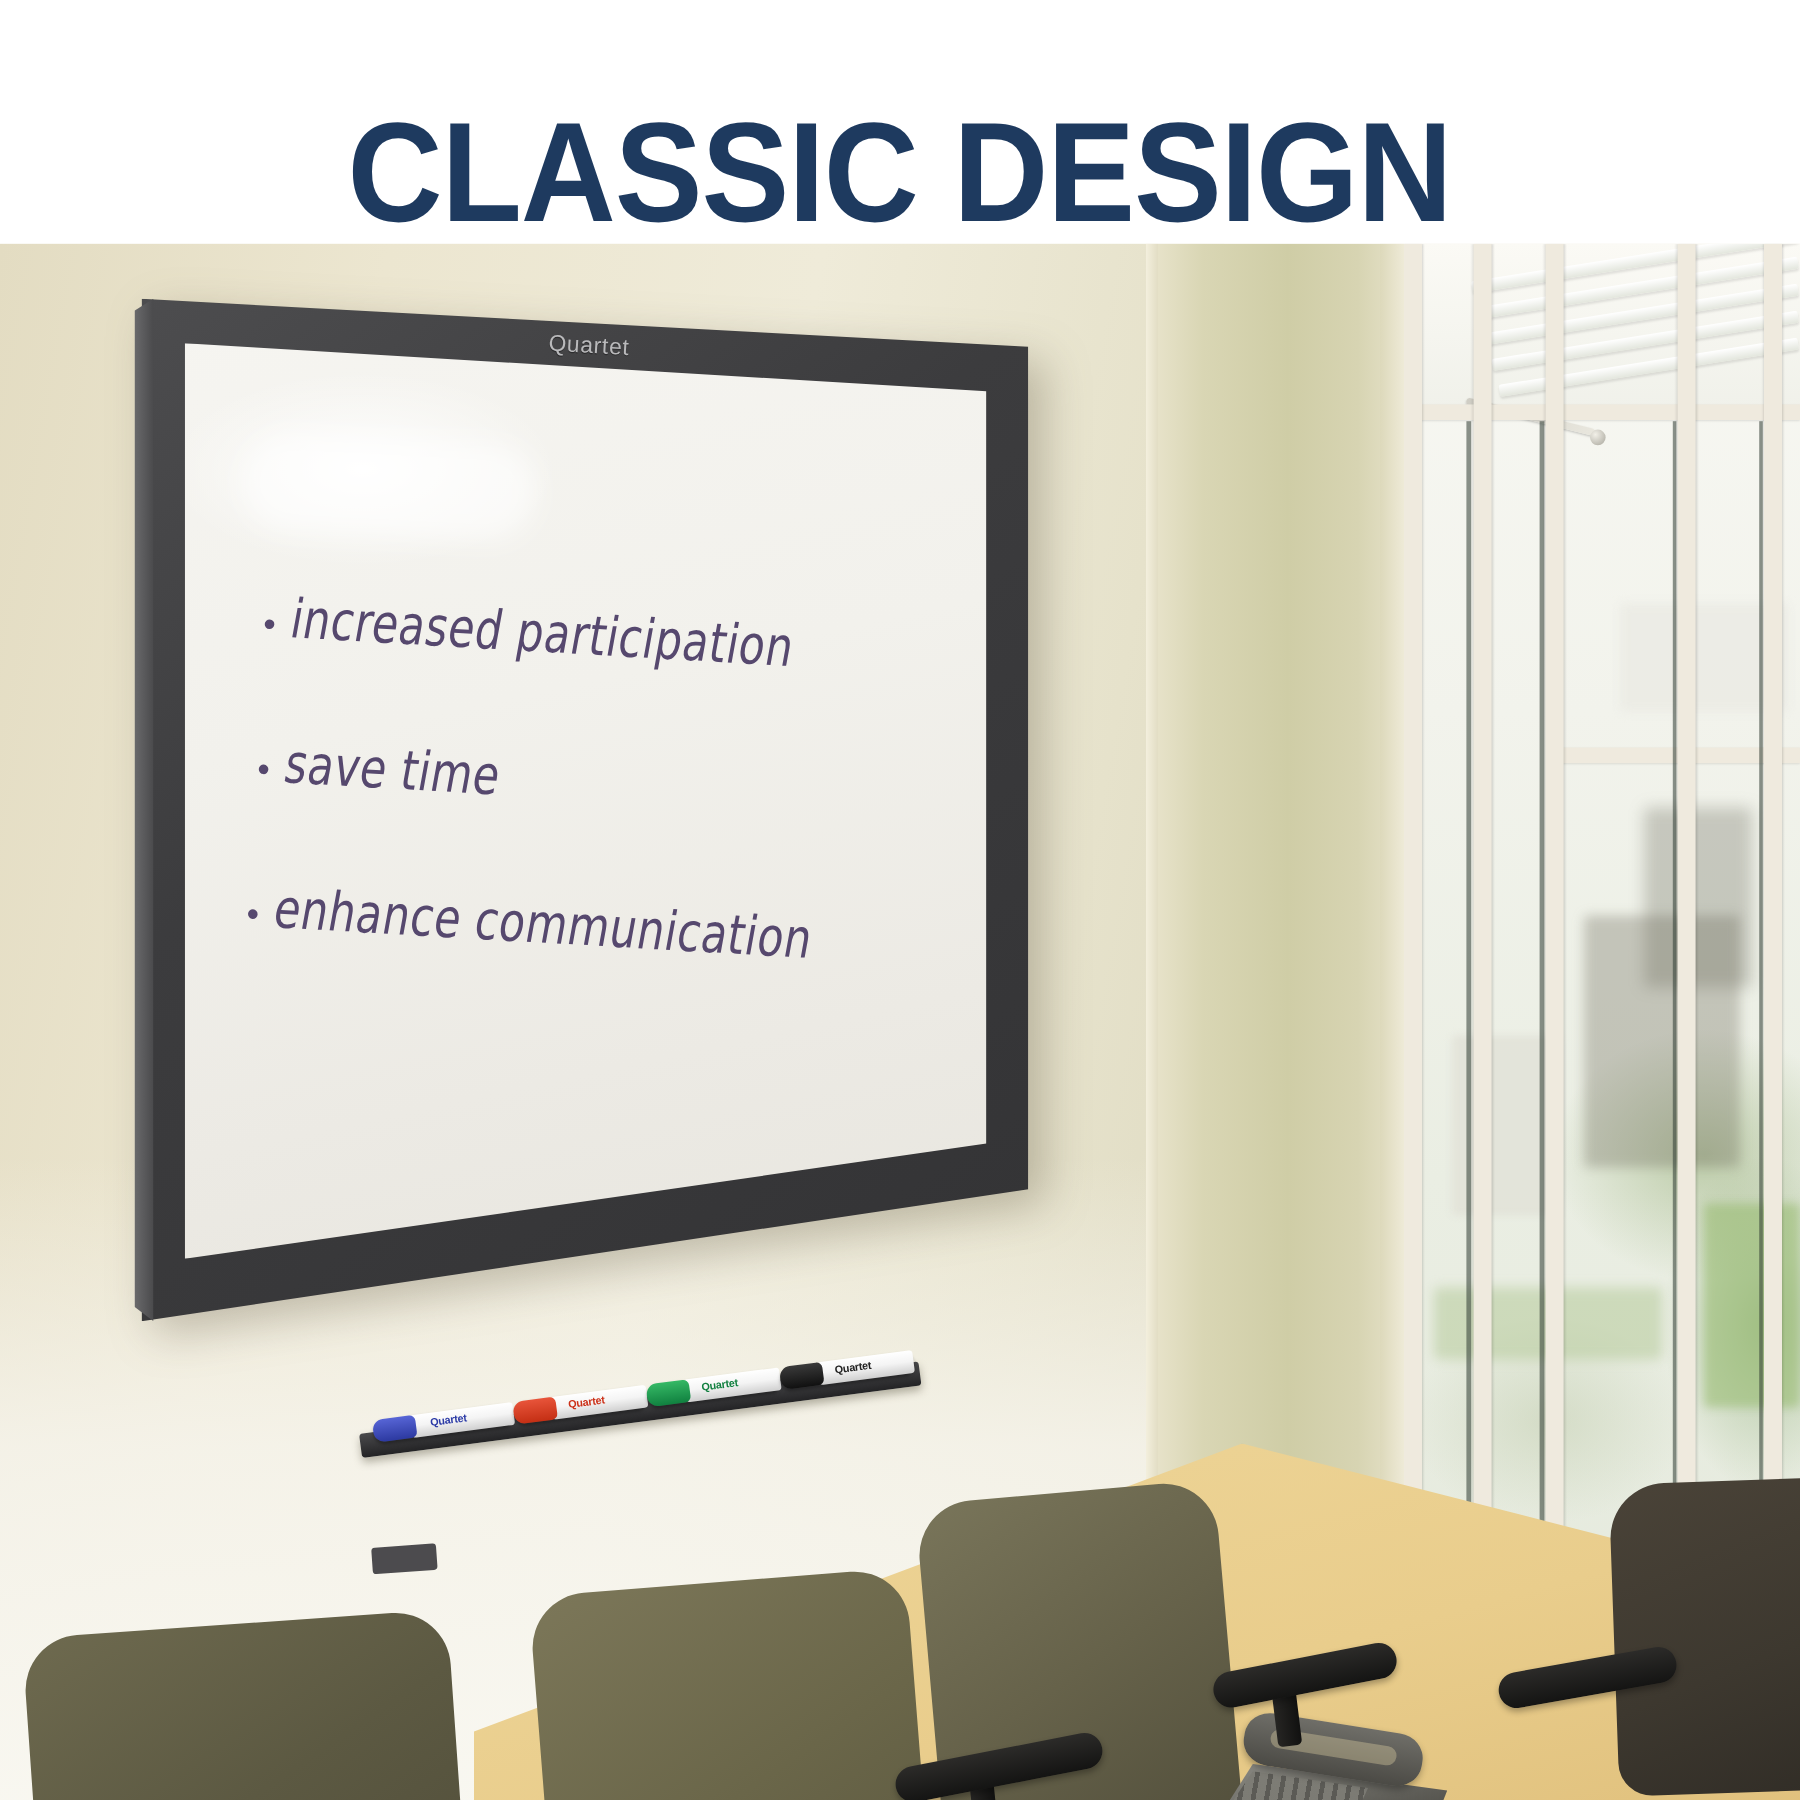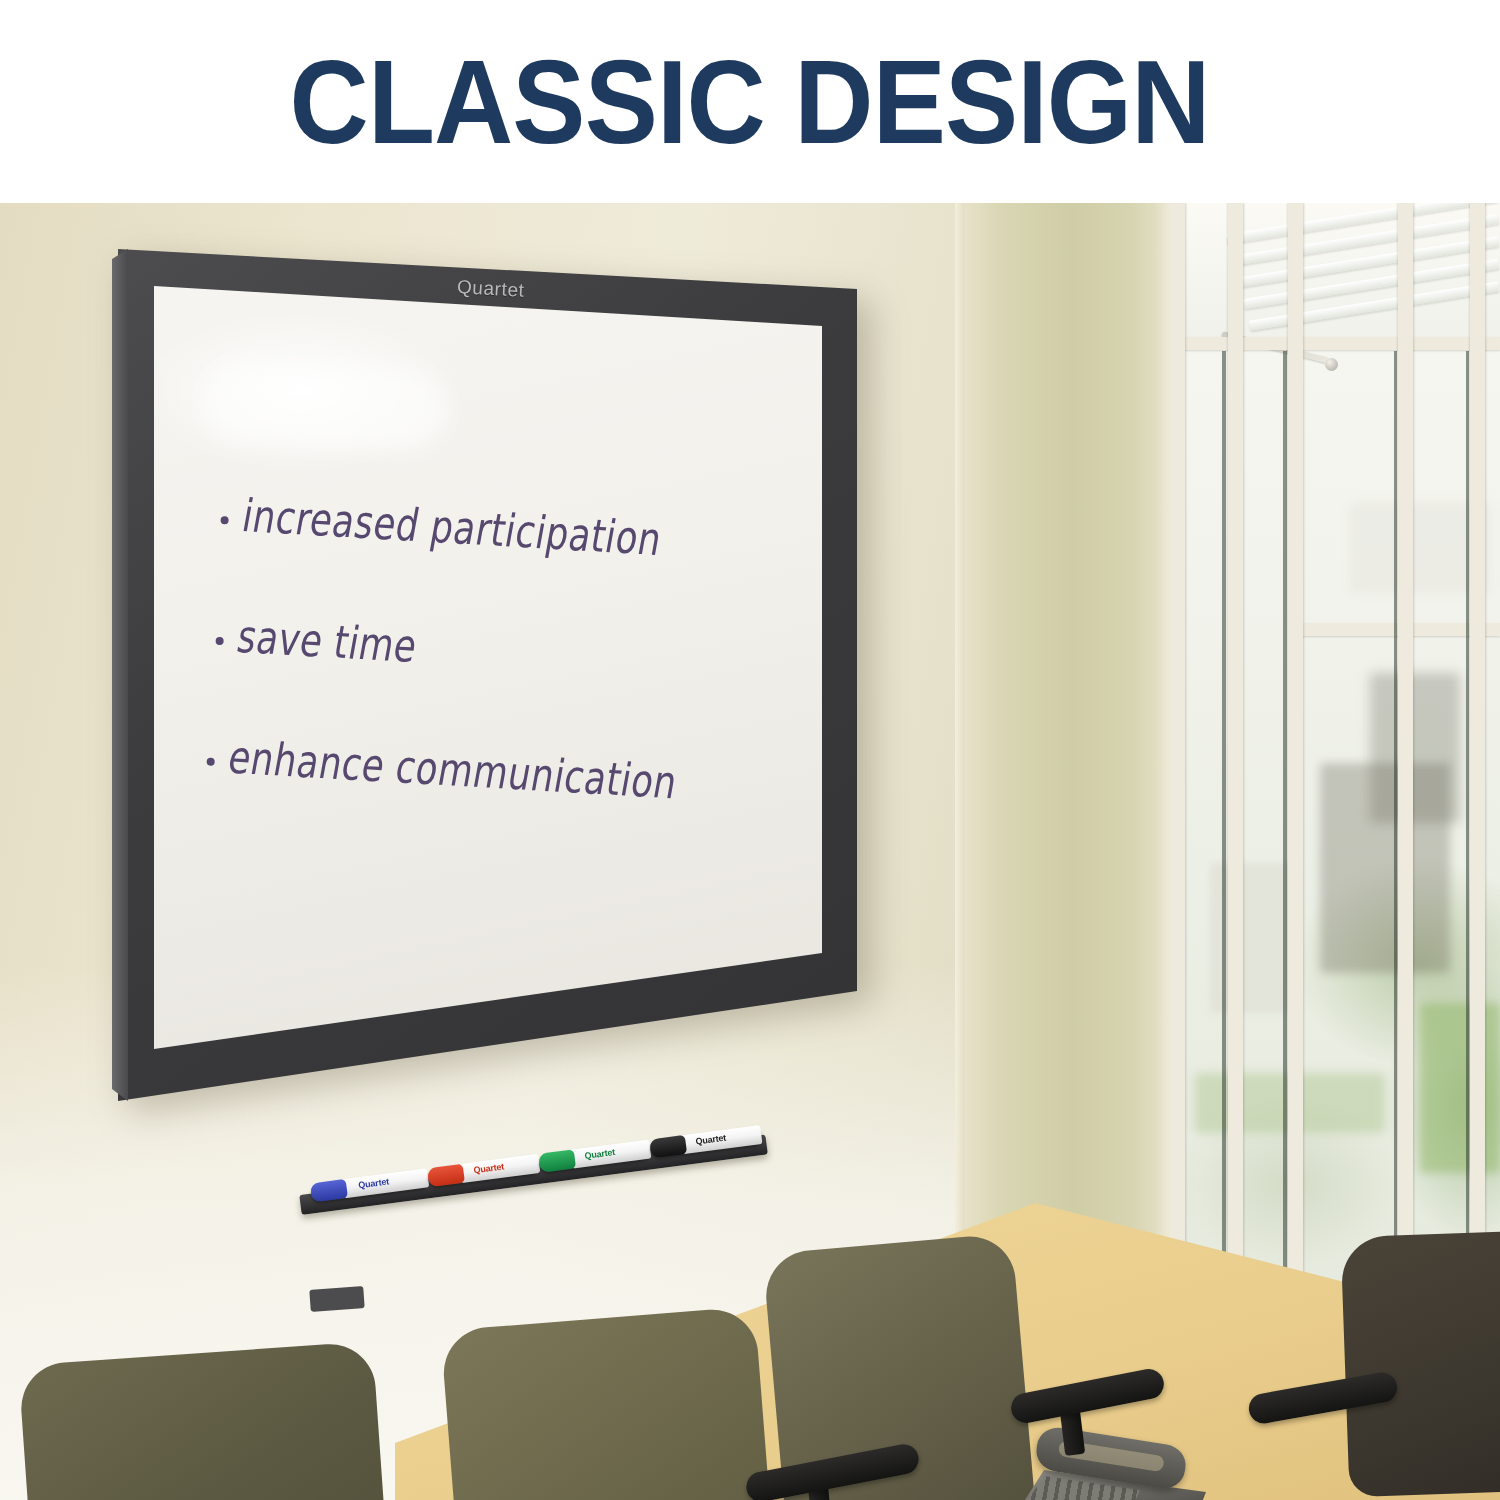--- a/index.html
+++ b/index.html
@@ -10,21 +10,21 @@
     position:relative;
     width:1500px;height:1500px;
     overflow:hidden;
     background:#ffffff;
   }
 
   
   .headline-band{
     position:absolute;left:0;top:0;width:1500px;height:203px;
     background:#ffffff;
-    display:flex;align-items:center;justify-content:center;
+    display:flex;align-items:flex-end;justify-content:center;
     z-index:40;
   }
   .headline{
     font-family:"Liberation Sans",sans-serif;
     font-weight:bold;
     font-size:118px;
     line-height:1;
     letter-spacing:-1px;
     color:#1e3a5f;
     transform:scaleX(0.93);

